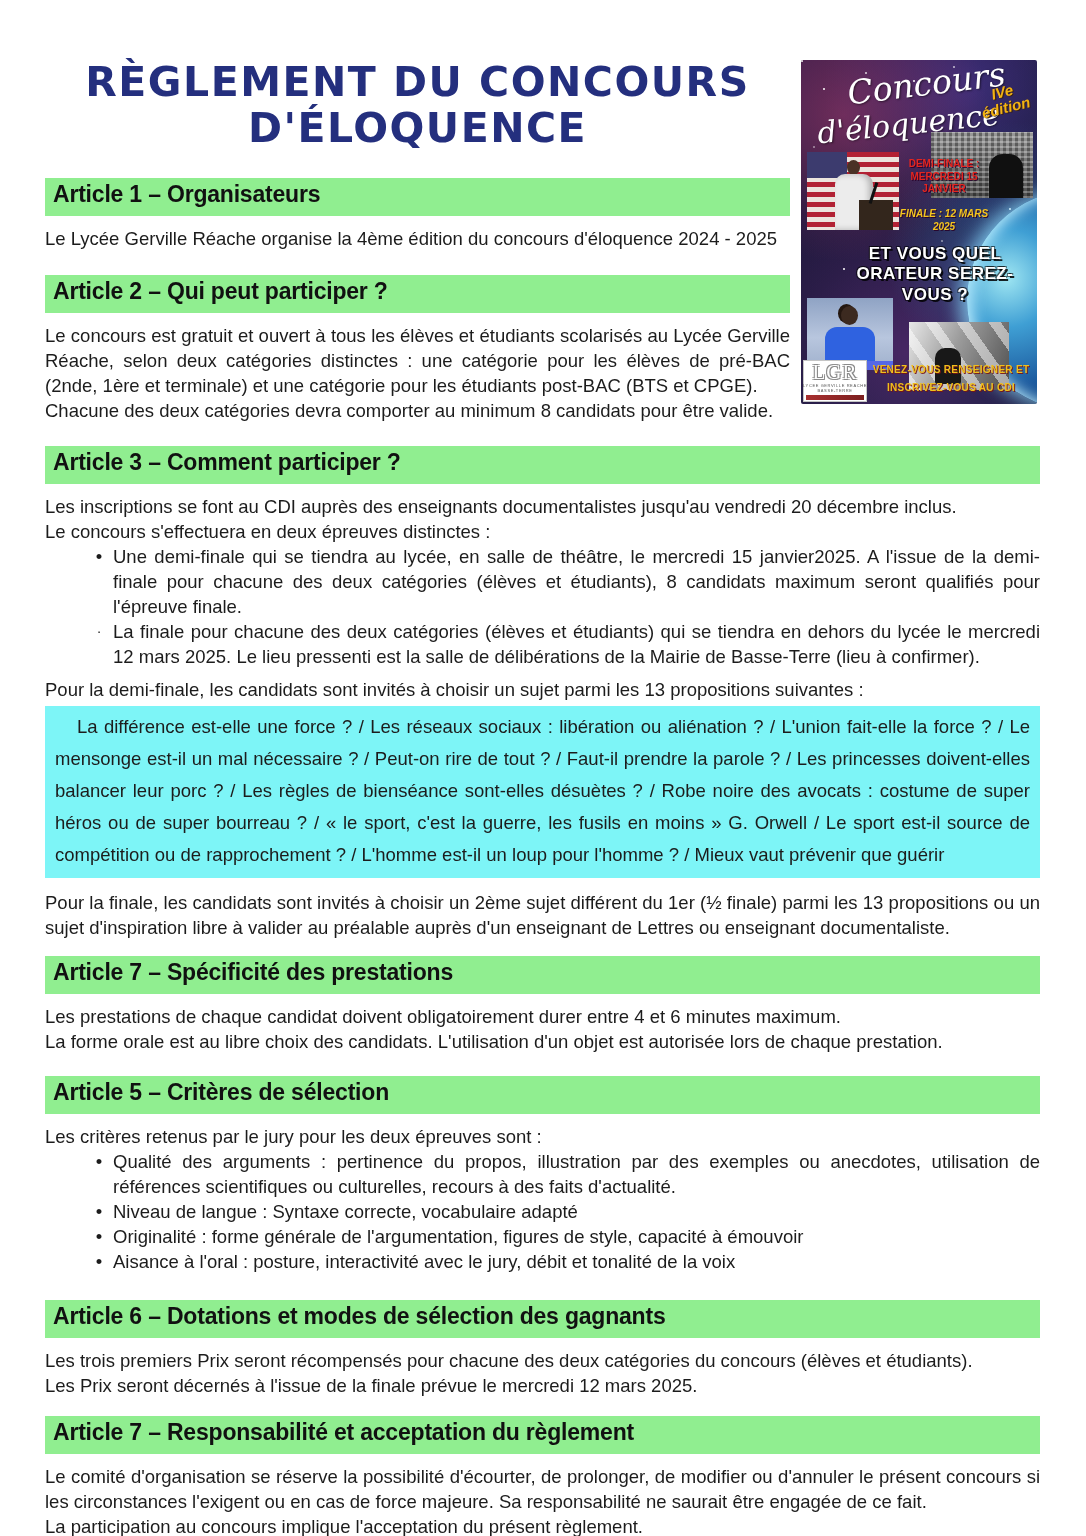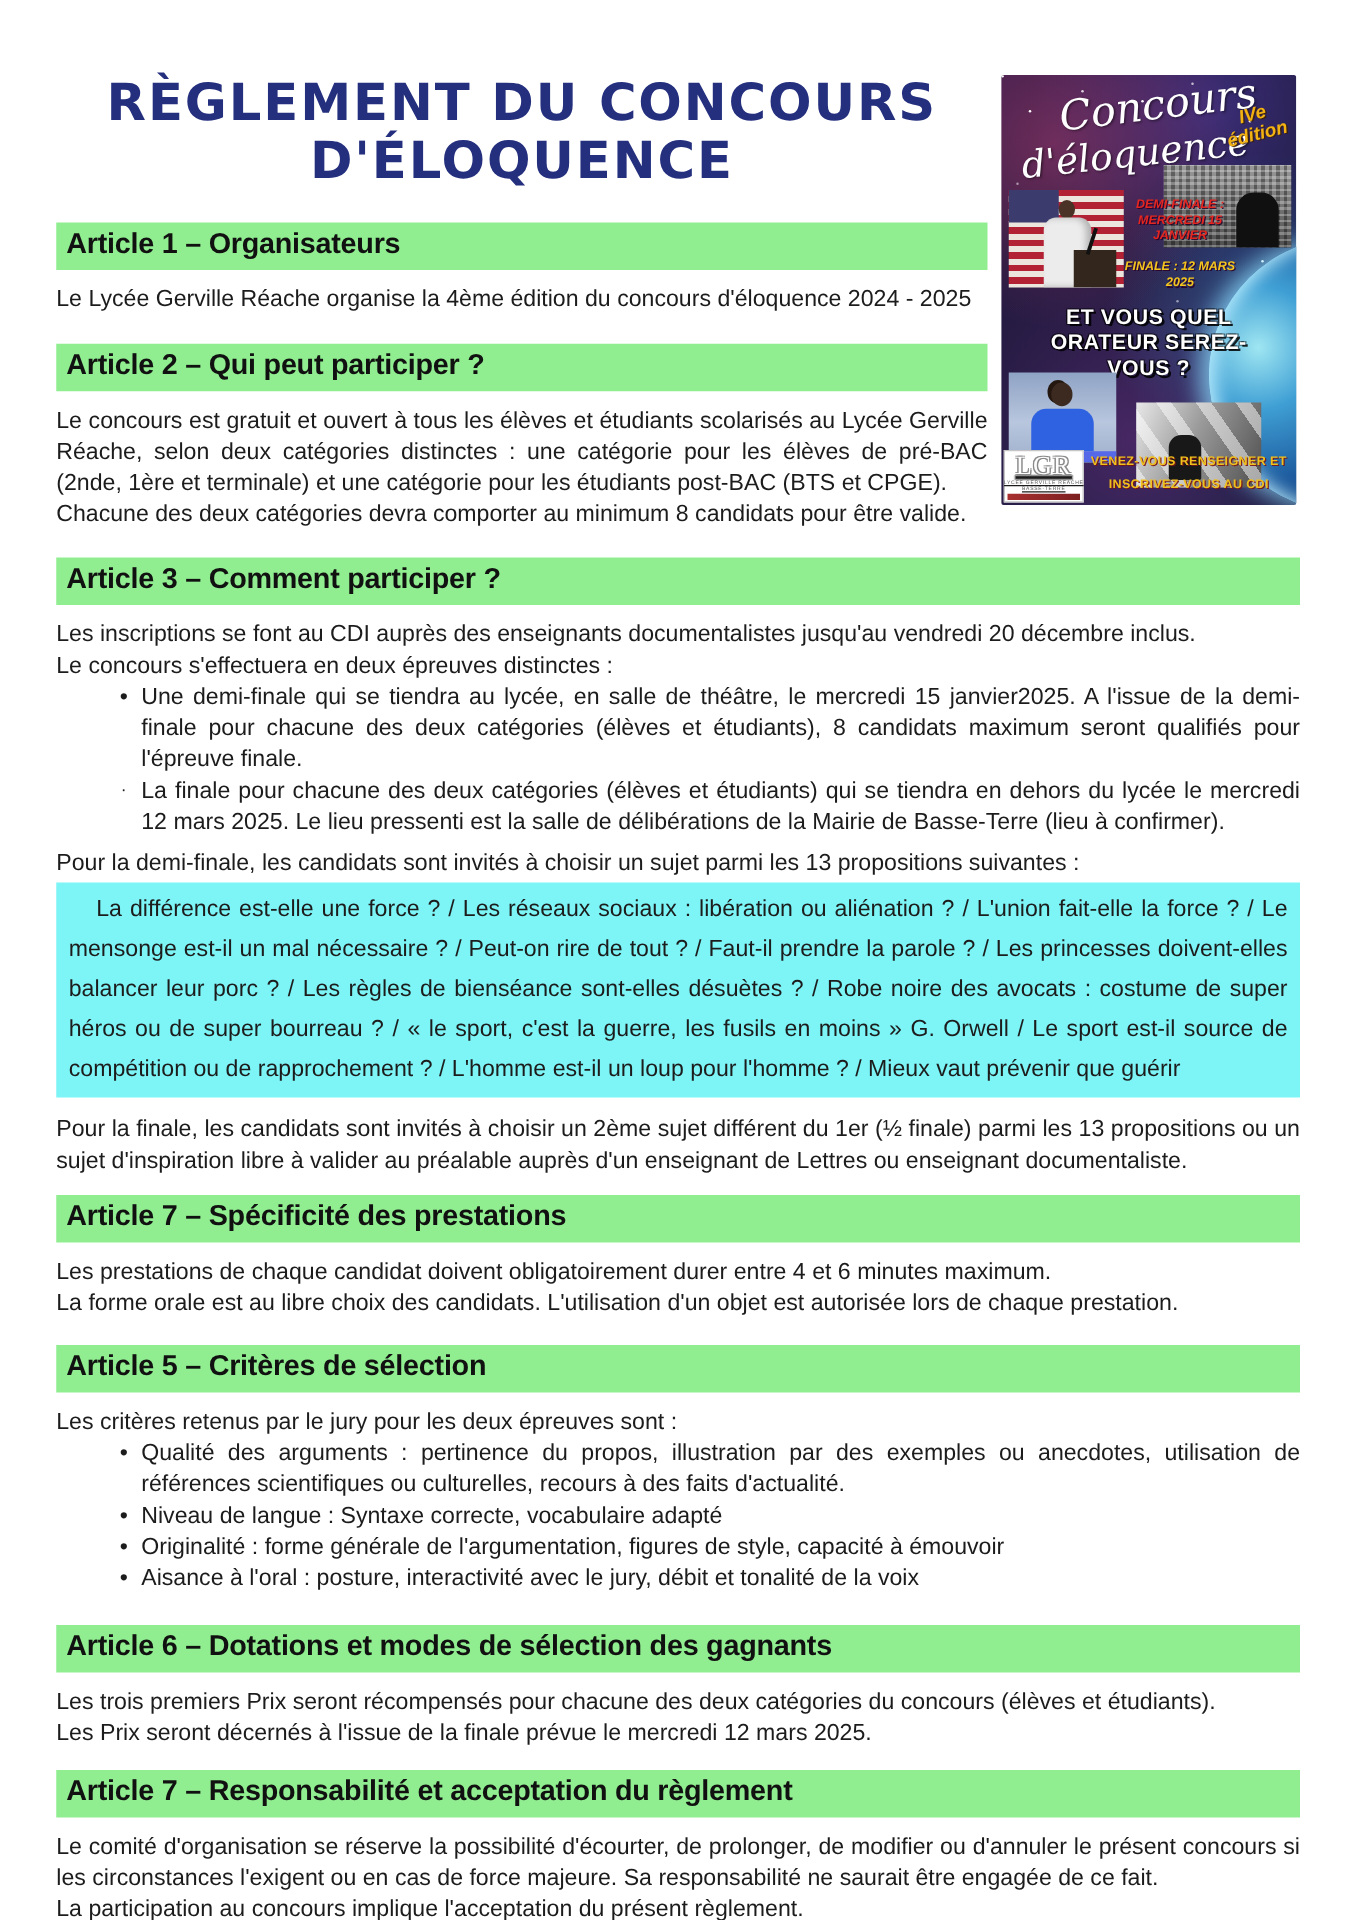--- a/index.html
+++ b/index.html
@@ -115,47 +115,47 @@
   .p-obama .podium{position:absolute;right:6px;bottom:0;width:34px;height:30px;background:#33261c;}
   .p-obama .mic{position:absolute;right:24px;bottom:26px;width:3px;height:22px;background:#111;transform:rotate(18deg);}
   .p-crowd{right:4px;top:72px;width:102px;height:66px;
     background:
       repeating-linear-gradient(0deg, rgba(255,255,255,.28) 0 2px, rgba(0,0,0,0) 2px 5px),
       repeating-linear-gradient(90deg, rgba(0,0,0,.35) 0 3px, rgba(0,0,0,0) 3px 6px),
       linear-gradient(180deg,#9a9a9a,#4e4e4e);}
   .p-crowd .fig{position:absolute;right:10px;bottom:0;width:34px;height:44px;border-radius:14px 14px 0 0;background:#101010;}
   .p-demi{
     position:absolute;left:96px;top:98px;width:94px;text-align:center;
-    color:#e5251f;font-weight:bold;font-style:italic;font-size:10px;line-height:1.25;
+    color:#e5251f;font-weight:bold;font-size:10px;line-height:1.25;
     text-shadow:1px 1px 0 rgba(40,0,40,.85);
   }
   .p-finale{
     position:absolute;left:92px;top:148px;width:102px;text-align:center;
     color:#f4c51d;font-weight:bold;font-style:italic;font-size:10px;line-height:1.25;
     text-shadow:1px 1px 0 rgba(40,0,40,.85);
   }
   .p-question{
-    position:absolute;left:0;top:184px;width:100%;text-align:center;
+    position:absolute;left:16px;top:184px;width:100%;text-align:center;
     color:#ffffff;font-weight:bold;font-size:17px;line-height:1.2;letter-spacing:.5px;
     text-shadow:2px 2px 0 rgba(0,0,0,.85), -1px -1px 0 rgba(0,0,0,.55), 1px -1px 0 rgba(0,0,0,.55), -1px 1px 0 rgba(0,0,0,.55);
   }
   .p-michelle{left:6px;top:238px;width:86px;height:72px;
     background:linear-gradient(180deg,#8fa3c4 0%,#b8c6de 55%,#9fb0cc 100%);}
   .p-michelle .fig-head{position:absolute;left:34px;top:8px;width:17px;height:19px;border-radius:50%;background:#3c2a20;box-shadow:-3px -2px 0 #241710;}
   .p-michelle .dress{position:absolute;left:18px;bottom:9px;width:50px;height:34px;border-radius:12px 12px 0 0;background:#2f62e0;}
   .p-michelle .strip{position:absolute;left:0;bottom:0;width:100%;height:9px;background:#5568e8;}
   .p-bwman{left:108px;top:262px;width:100px;height:68px;
     background:
       repeating-linear-gradient(55deg, rgba(255,255,255,.5) 0 10px, rgba(255,255,255,0) 10px 26px),
       linear-gradient(115deg,#e8e8e8 0%,#9a9a9a 45%,#4f4f4f 100%);}
   .p-bwman .fig{position:absolute;left:26px;bottom:6px;width:26px;height:36px;border-radius:10px 10px 2px 2px;background:#181818;}
   .p-logo{
     position:absolute;left:2px;top:300px;width:64px;height:42px;background:#ffffff;
     border:1px solid #c5c5c5;box-sizing:border-box;
-    display:flex;flex-direction:column;align-items:center;justify-content:flex-start;text-decoration:underline;
+    display:flex;flex-direction:column;align-items:center;justify-content:flex-start;
   }
   .p-logo .lgr{
     font-family:"Liberation Serif", serif;font-size:21px;line-height:22px;font-weight:normal;
     color:#fdfdfd;letter-spacing:1px;
     text-shadow:-1px -1px 0 #8a8a8a,1px -1px 0 #8a8a8a,-1px 1px 0 #8a8a8a,1px 1px 0 #8a8a8a;
   }
   .p-logo .cap{font-size:4px;line-height:5px;color:#555;letter-spacing:.6px;white-space:nowrap;}
   .p-logo .redstrip{margin-top:2px;width:92%;height:5px;background:linear-gradient(90deg,#a83030,#7c1f1f);}
   .p-cta{
     position:absolute;left:66px;top:304px;width:168px;text-align:center;

